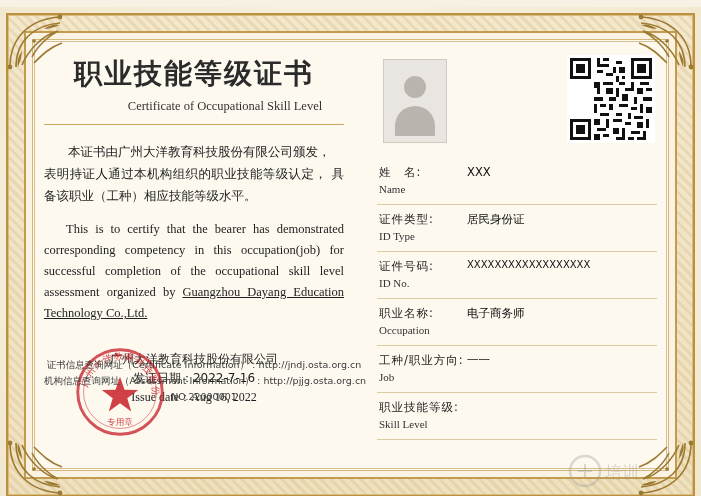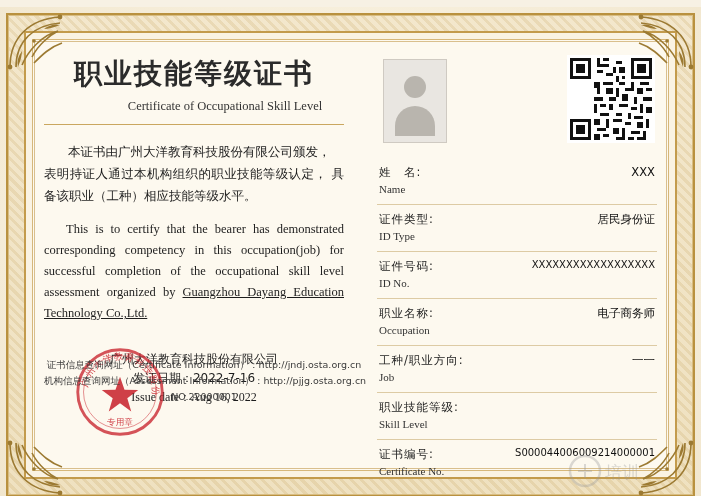--- a/index.html
+++ b/index.html
@@ -98,21 +98,21 @@
   }
   .footnotes{
     position:absolute;left:0;bottom:2px;width:320px;
     font-family:"DejaVu Sans", sans-serif;
     font-size:9.5px;color:#3a3a3a;line-height:16px;
   }
   .footnotes div{white-space:nowrap;text-align:center;}
 
   
   .right{
-    position:absolute;right:0;top:0;width:280px;height:100%;text-align:right;
+    position:absolute;right:0;top:0;width:280px;height:100%;
   }
   .photo{
     position:absolute;left:6px;top:12px;width:62px;height:82px;
     background:#e9e6e1;border:1px solid #cfcac2;
   }
   .photo .head{
     position:absolute;left:50%;top:16px;transform:translateX(-50%);
     width:22px;height:22px;border-radius:50%;background:#b9b5ae;
   }
   .photo .body{
@@ -386,25 +386,20 @@
           <span class="lab-cn">工种/职业方向:</span>
           <span class="lab-en">Job</span>
           <span class="val">一一</span>
         </div>
 
         <div class="field">
           <span class="lab-cn">职业技能等级:</span>
           <span class="lab-en">Skill Level</span>
         </div>
 
-        <div class="field" style="border-bottom:none">
-          <span class="lab-cn">证书编号:</span>
-          <span class="lab-en">Certificate No.</span>
-          <span class="val small">S000044006009214000001</span>
-        </div>
 
       </div>
     </div>
   </div>
 
   <svg class="watermark" viewBox="0 0 120 44">
     <circle cx="20" cy="22" r="15" fill="none" stroke="#9a9a9a" stroke-width="2.5"></circle>
     <path d="M13 22 h14 M20 15 v14" stroke="#9a9a9a" stroke-width="2"></path>
     <text x="40" y="29" font-family="DejaVu Sans, sans-serif" font-size="17" fill="#9a9a9a">培训</text>
   </svg>

